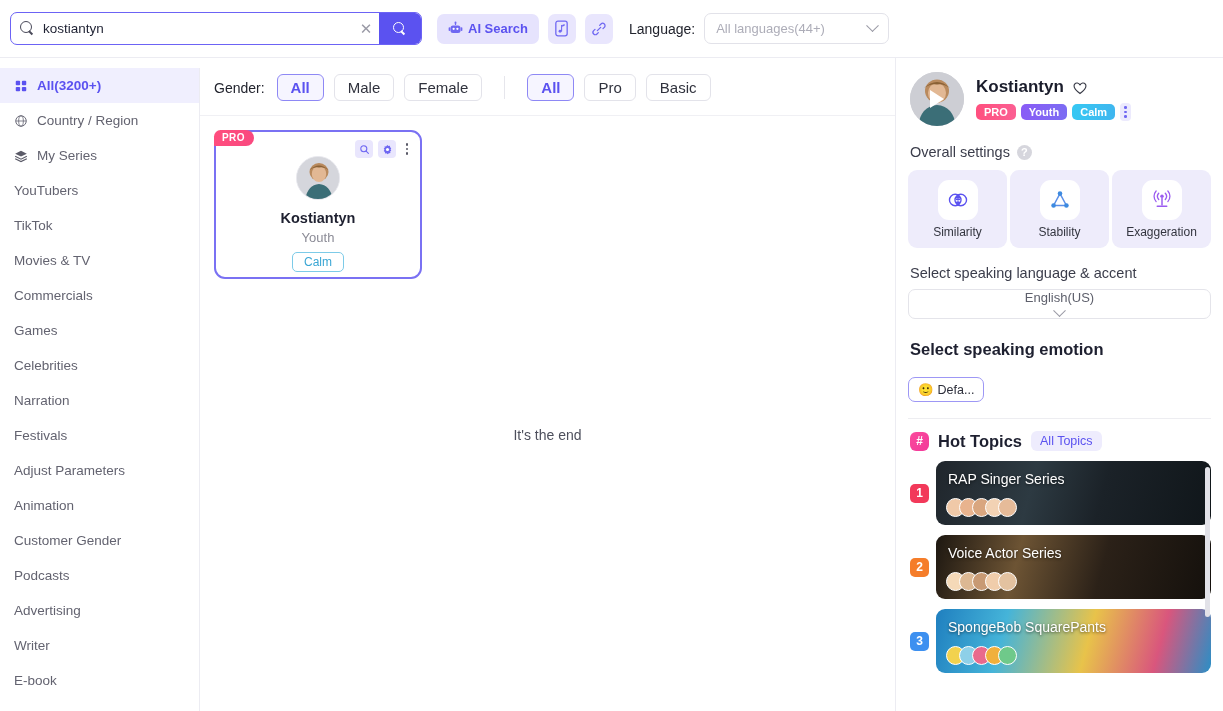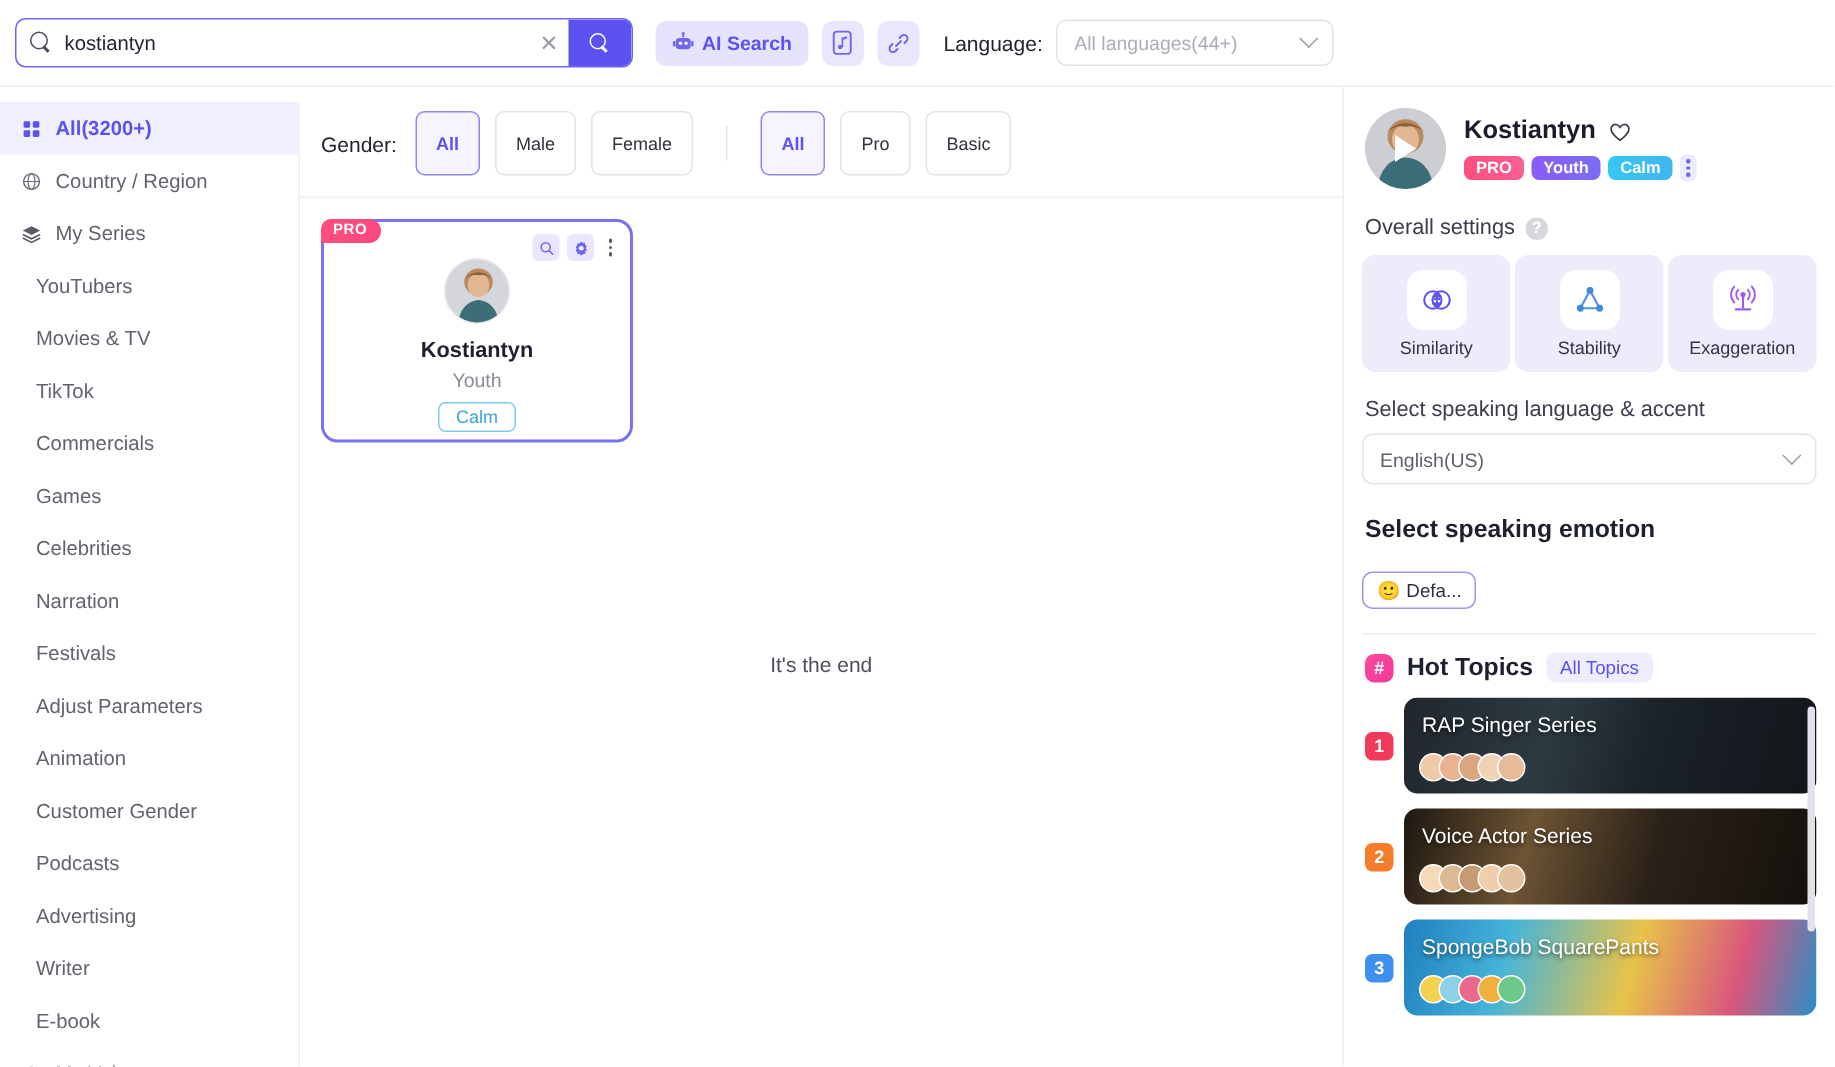--- a/index.html
+++ b/index.html
@@ -98,34 +98,34 @@
     width: 200px; min-width: 200px; height: 100%;
     background: #fff; border-right: 1px solid #ececf2;
     overflow: hidden; padding-top: 0; margin-top: 10px;
   }
   .side-item {
     height: 35px; display: flex; align-items: center;
     padding-left: 13px; gap: 9px;
     font-size: 13.5px; color: #636370; cursor: pointer; white-space: nowrap;
   }
   .side-item.active { background: #f0effe; color: #5b52f0; font-weight: 600; }
-  .side-item.indent { padding-left: 24px; }
+  .side-item.indent { padding-left: 14px; }
   .side-ico { width: 15px; height: 15px; flex: none; display:flex; align-items:center; justify-content:center; }
 
   
   .main { flex: 1; min-width: 0; display: flex; flex-direction: column; background: #fff; }
   .filters {
     display: flex; align-items: center; gap: 10px;
     padding: 16px 0 14px 14px; border-bottom: 1px solid #f0f0f4;
   }
   .filt-label { font-size: 14px; color: #22242e; margin-right: 2px; }
   .pill {
-    min-width: 36px; height: 43px; padding: 12px 13px;
+    min-width: 36px; height: 27px; padding: 12px 13px;
     border: 1px solid #e3e3ea; border-radius: 6px; background: #fff;
-    font-size: 12px; color: #30323d; cursor: pointer;
+    font-size: 15px; color: #30323d; cursor: pointer;
     display: flex; align-items: center; justify-content: center;
   }
   .pill.sel { border-color: #8e88f5; color: #5b52f0; background: #f6f5ff; font-weight: 600; }
   .fdiv { width: 1px; height: 23px; background: #e6e6ec; margin: 0 12px; }
 
   .sorts { display: flex; gap: 17px; padding: 15px 0 0 14px; font-size: 14px; }
   .sort { cursor: pointer; color: #30323d; }
   .sort.active { color: #6f67f2; }
 
   .cards { padding: 14px 0 0 14px; }
@@ -203,21 +203,21 @@
     width: 40px; height: 40px; border-radius: 11px; background: #fff;
     display: flex; align-items: center; justify-content: center;
   }
   .set-lbl { font-size: 12px; color: #33353f; }
 
   .rp-h2 { font-size: 14.5px; color: #3b3d4b; padding: 17px 0 8px 2px; }
   .rp-h2.big { font-size: 16.5px; font-weight: 700; color: #1e2030; padding-top: 21px; }
   .rp-select {
     height: 30px; border: 1px solid #e4e4ea; border-radius: 7px; background: #fff;
     display: flex; align-items: center; justify-content: space-between;
-    padding: 16px 11px; font-size: 13px; color: #5e606c; cursor: pointer;
+    padding: 0 11px; font-size: 13px; color: #5e606c; cursor: pointer; flex-direction: column;
   }
   .emo-chip {
     display: inline-flex; align-items: center; gap: 4px; margin-top: 10px;
     border: 1px solid #9d97f5; border-radius: 7px; background: #fff;
     padding: 4px 9px; font-size: 12.5px; color: #2c2e3a; cursor: pointer;
   }
 
   .rp-divider { height: 1px; background: #ededf1; margin: 16px 0 0 0; }
   .hot-head { display: flex; align-items: center; gap: 9px; padding: 12px 0 10px 2px; }
   .hash-ico {
@@ -346,24 +346,24 @@
               <path d="M2 12.5 L12 17.5 L22 12.5" fill="none" stroke="#5b5b68" stroke-width="1.9"></path>
               <path d="M2 16.6 L12 21.6 L22 16.6" fill="none" stroke="#5b5b68" stroke-width="1.9"></path>
             </svg>
           </span>
           <span>My Series</span>
         </div>
         <div class="side-item indent">
           <span>YouTubers</span>
         </div>
         <div class="side-item indent">
+          <span>TikTok</span>
+        </div>
+        <div class="side-item indent">
           <span>Movies &amp; TV</span>
-        </div>
-        <div class="side-item indent">
-          <span>TikTok</span>
         </div>
         <div class="side-item indent">
           <span>Commercials</span>
         </div>
         <div class="side-item indent">
           <span>Games</span>
         </div>
         <div class="side-item indent">
           <span>Celebrities</span>
         </div>

